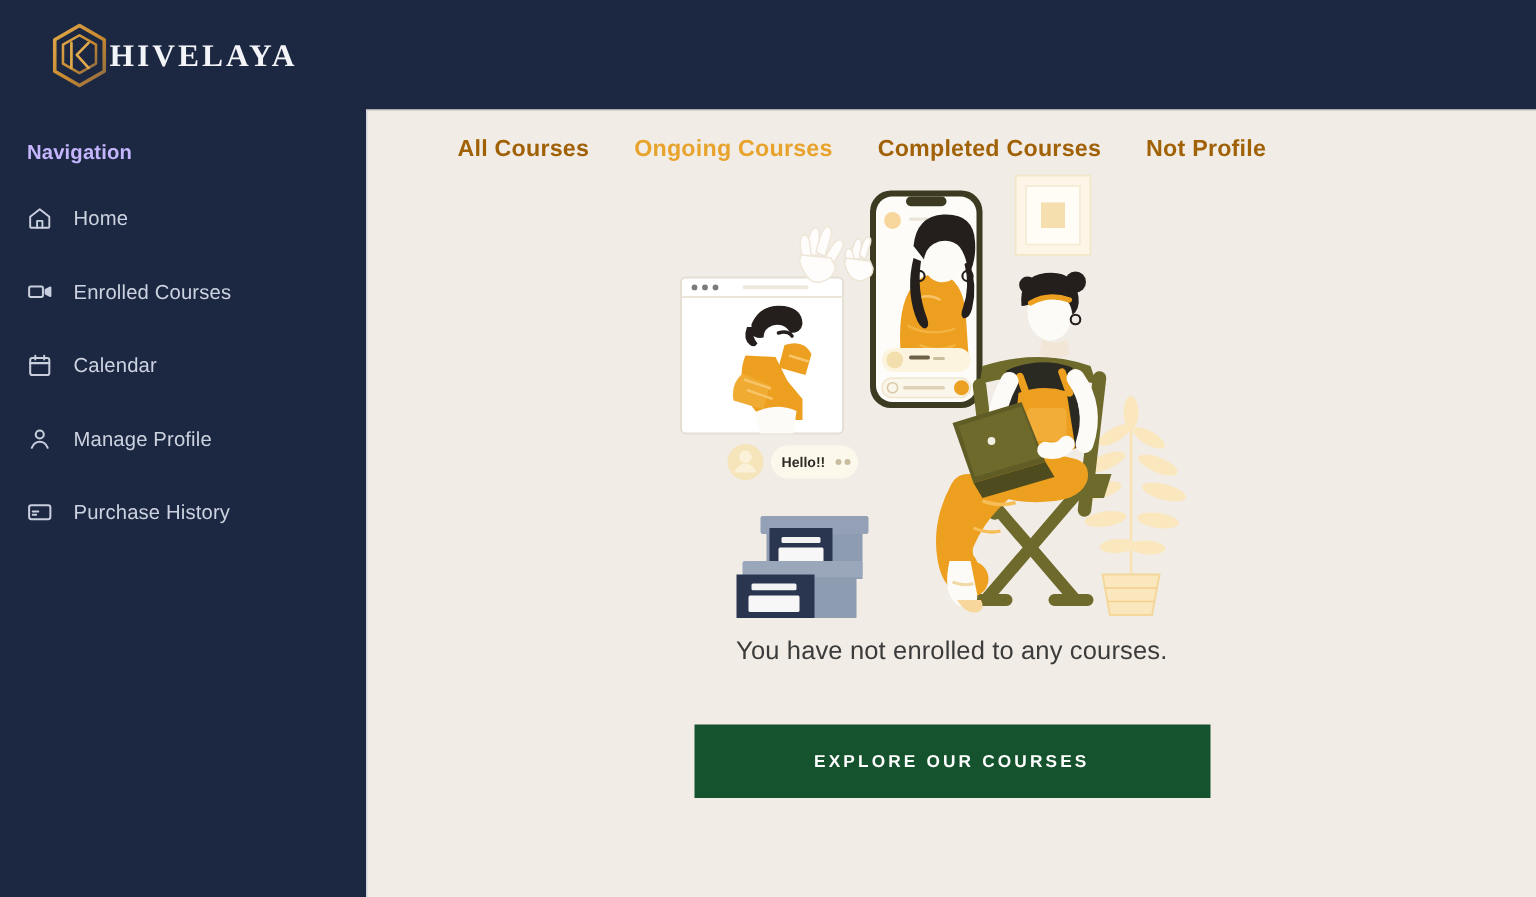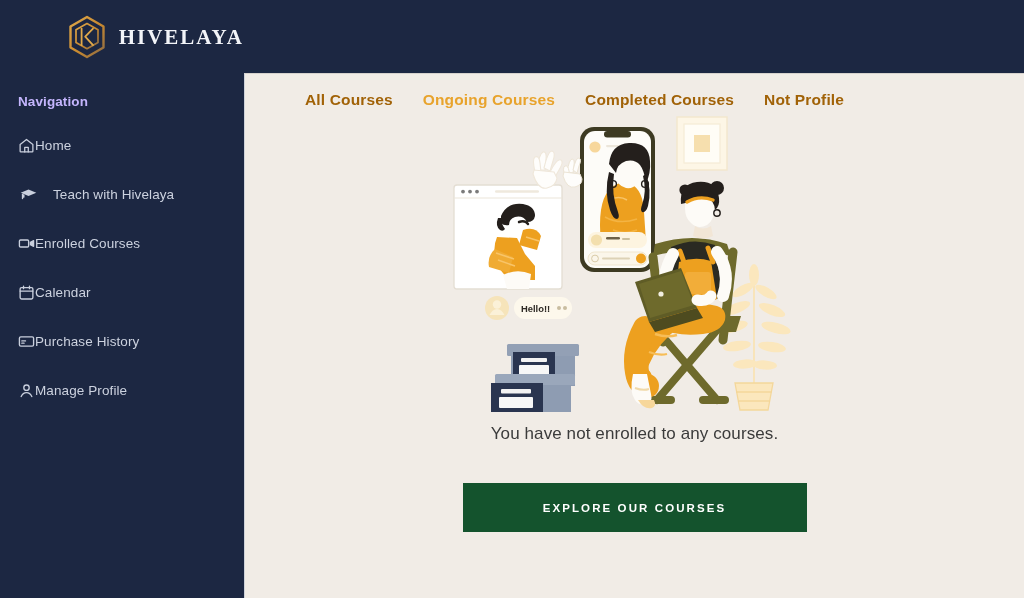--- a/index.html
+++ b/index.html
@@ -28,22 +28,20 @@
     background: #1c2742;
     position: relative;
     z-index: 3;
   }
 
   .brand {
     height: 74px;
     display: flex;
     align-items: center;
     padding-left: 33px;
-    gap: 12px;
-    justify-content: flex-end;
   }
   .brand-logo { width: 40px; height: 44px; display: block; flex: 0 0 auto; }
   .brand-name {
     color: #f2f4f8;
     font-size: 21px;
     font-weight: bold;
     letter-spacing: 2.0px;
     font-family: "Liberation Serif", serif;
   }
 
@@ -55,20 +53,21 @@
     letter-spacing: 0.1px;
   }
 
   .nav-list { margin-top: 12px; }
 
   .nav-item {
     display: flex;
     align-items: center;
     height: 49px;
     padding-left: 18px;
+    gap: 14px;
     cursor: pointer;
   }
   .nav-item .nav-ico {
     width: 17px;
     height: 17px;
     flex: 0 0 17px;
     display: block;
     color: #c9cfdd;
   }
   .nav-item .nav-ico svg { width: 17px; height: 17px; display: block; }
@@ -183,30 +182,20 @@
       <div class="nav-item">
         <span class="nav-ico">
           <svg viewBox="0 0 24 24" fill="none" stroke="currentColor" stroke-width="1.8" stroke-linecap="round" stroke-linejoin="round">
             <path d="M3 10.5 L12 3.5 L21 10.5 V20 a1 1 0 0 1-1 1 H4 a1 1 0 0 1-1-1 Z"></path>
             <path d="M9.5 21 V14.5 h5 V21"></path>
           </svg>
         </span>
         <span class="nav-label">Home</span>
       </div>
 
-      <div class="nav-item nav-item--teach">
-        <span class="nav-ico">
-          <svg viewBox="0 0 24 24" fill="currentColor">
-            <path d="M12 5 L23 9.5 L12 14 L1 9.5 Z"></path>
-            <path d="M3.5 11.3 v4.4 c0 .5 .4 .9 .9 .9 h1.1 c.5 0 .9-.4 .9-.9 v-3.2 Z"></path>
-            <rect x="2.6" y="11" width="1.9" height="7.6" rx=".9"></rect>
-          </svg>
-        </span>
-        <span class="nav-label">Teach with Hivelaya</span>
-      </div>
 
       <div class="nav-item">
         <span class="nav-ico">
           <svg viewBox="0 0 24 24" fill="none" stroke="currentColor" stroke-width="1.9" stroke-linecap="round" stroke-linejoin="round">
             <rect x="2" y="7" width="13" height="10" rx="1.6"></rect>
             <path d="M17.5 10.3 L22 8 v8 l-4.5-2.3 Z" fill="currentColor"></path>
           </svg>
         </span>
         <span class="nav-label">Enrolled Courses</span>
       </div>
@@ -218,35 +207,35 @@
             <path d="M3 10 H21"></path>
             <path d="M7.8 3 V6.6 M16.2 3 V6.6"></path>
           </svg>
         </span>
         <span class="nav-label">Calendar</span>
       </div>
 
       <div class="nav-item">
         <span class="nav-ico">
           <svg viewBox="0 0 24 24" fill="none" stroke="currentColor" stroke-width="1.9" stroke-linecap="round" stroke-linejoin="round">
-            <rect x="2" y="5.5" width="20" height="13" rx="2"></rect>
-            <path d="M5.4 11.2 H10.6 M5.4 14.4 H8.6"></path>
-          </svg>
-        </span>
-        <span class="nav-label">Purchase History</span>
+            <circle cx="12" cy="8" r="3.8"></circle>
+            <path d="M4.5 20.5 c1.6-3.8 4.4-5.6 7.5-5.6 s5.9 1.8 7.5 5.6"></path>
+          </svg>
+        </span>
+        <span class="nav-label">Manage Profile</span>
       </div>
 
       <div class="nav-item">
         <span class="nav-ico">
           <svg viewBox="0 0 24 24" fill="none" stroke="currentColor" stroke-width="1.9" stroke-linecap="round" stroke-linejoin="round">
-            <circle cx="12" cy="8" r="3.8"></circle>
-            <path d="M4.5 20.5 c1.6-3.8 4.4-5.6 7.5-5.6 s5.9 1.8 7.5 5.6"></path>
-          </svg>
-        </span>
-        <span class="nav-label">Manage Profile</span>
+            <rect x="2" y="5.5" width="20" height="13" rx="2"></rect>
+            <path d="M5.4 11.2 H10.6 M5.4 14.4 H8.6"></path>
+          </svg>
+        </span>
+        <span class="nav-label">Purchase History</span>
       </div>
 
     </nav>
   </aside>
 
   <main class="main">
     <div class="main-panel">
 
       <div class="tabs">
         <div class="tab">All Courses</div>

